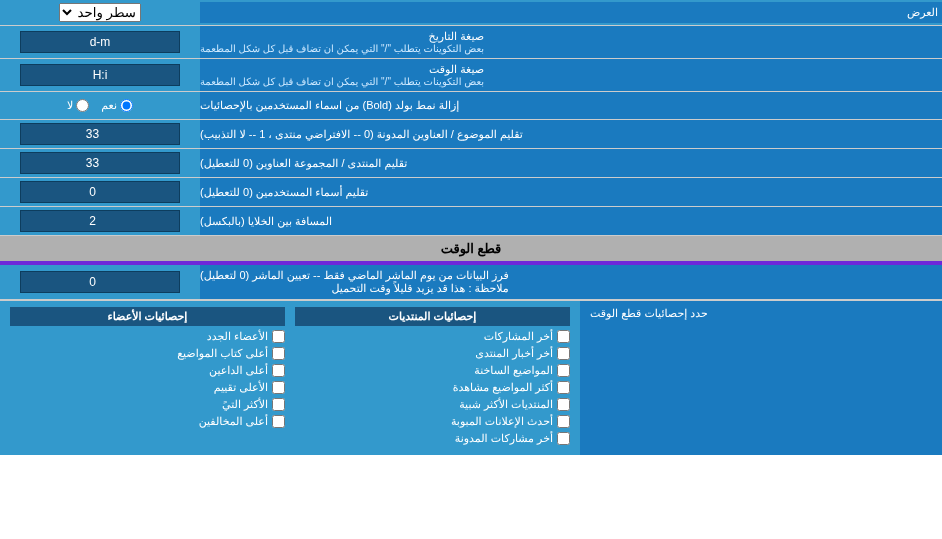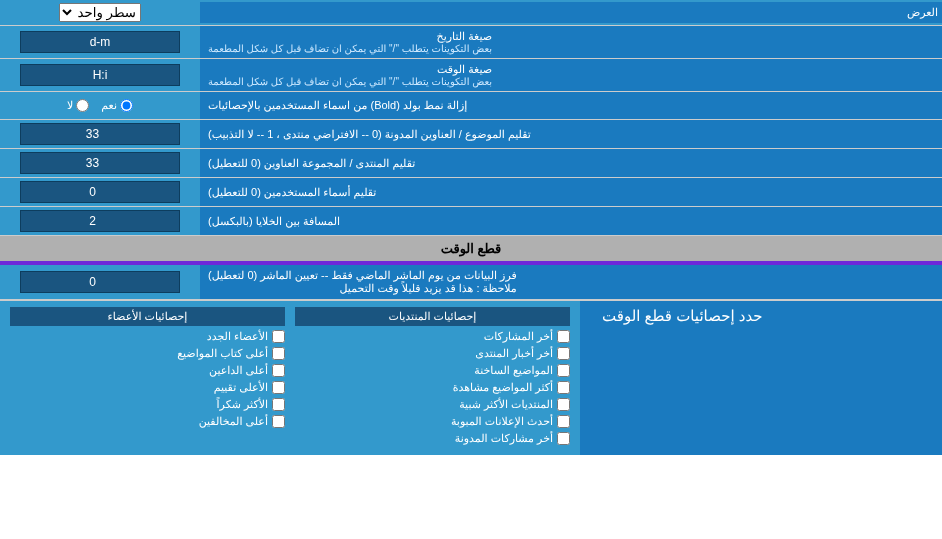--- a/index.html
+++ b/index.html
@@ -19,21 +19,21 @@
       display: flex;
       align-items: stretch;
       border-bottom: 1px solid #ccc;
       min-height: 28px;
     }
 
     .row-label {
       flex: 1;
       background: #1a7abf;
       color: #fff;
-      padding: 4px 8px;
+      padding: 4px 0;
       display: flex;
       align-items: center;
       justify-content: flex-end;
       text-align: right;
       font-size: 11px;
     }
 
     .row-label small {
       font-size: 10px;
       display: block;
@@ -91,22 +91,22 @@
     
     .stats-section {
       display: flex;
       border-top: 1px solid #ccc;
     }
 
     .stats-label-area {
       flex: 1;
       background: #1a7abf;
       color: #fff;
-      padding: 6px 22px;
-      font-size: 15px;
+      padding: 6px 10px;
+      font-size: 11px;
       display: flex;
       align-items: flex-start;
       justify-content: flex-end;
     }
 
     .stats-checkboxes {
       width: 580px;
       background: #3399cc;
       padding: 6px 10px;
       display: flex;
@@ -116,21 +116,21 @@
     .stats-col {
       flex: 1;
     }
 
     .stats-col .col-header {
       background: #1a5580;
       color: #fff;
       text-align: center;
       padding: 3px 6px;
       font-size: 11px;
-      font-weight: normal;
+      font-weight: bold;
       margin-bottom: 4px;
     }
 
     .checkbox-item {
       display: flex;
       align-items: center;
       gap: 4px;
       margin-bottom: 4px;
       color: #fff;
       font-size: 11px;
@@ -307,21 +307,21 @@
         <div class="checkbox-item">
           <input type="checkbox" style="">
           <span>أعلى الداعين</span>
         </div>
         <div class="checkbox-item">
           <input type="checkbox" style="">
           <span>الأعلى تقييم</span>
         </div>
         <div class="checkbox-item">
           <input type="checkbox" style="">
-          <span>الأكثر شكراً</span>
+          <span>الأكثر التيً</span>
         </div>
         <div class="checkbox-item">
           <input type="checkbox" style="">
           <span>أعلى المخالفين</span>
         </div>
       </div>
 
     </div>
   </div>
 

